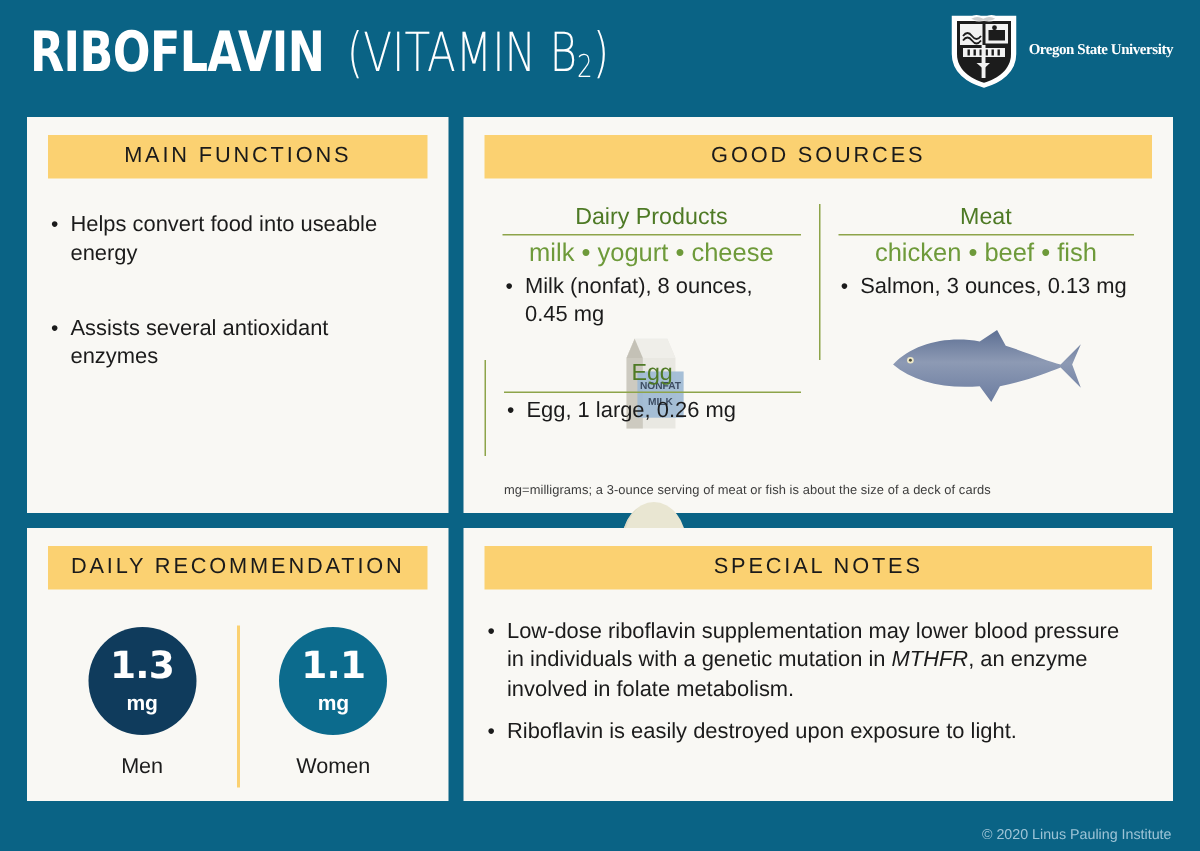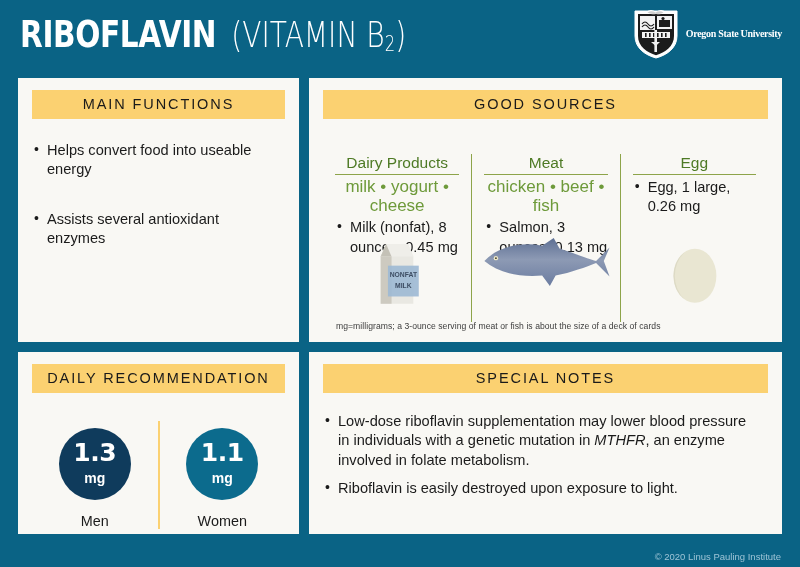--- a/index.html
+++ b/index.html
@@ -123,22 +123,22 @@
     font-size: 14px;
   }
 
   
   .mf-list { margin-top: 22px; }
   .mf-list li { margin-bottom: 30px; padding-right: 6px; }
 
   
   .sources {
     display: grid;
-    grid-template-columns: 1fr 1fr 1fr;
-    margin-top: 35px;
+    grid-template-columns: 1fr 1fr;
+    margin-top: 17px;
     height: 168px;
   }
   .src-col { padding: 0 12px; position: relative; }
   .src-col + .src-col { border-left: 1.5px solid #8da449; }
   .src-head {
     text-align: center;
     color: #4e7a25;
     font-size: 15.5px;
     padding-bottom: 3px;
     border-bottom: 1.5px solid #8da449;
@@ -168,21 +168,21 @@
     bottom: 11px;
     font-size: 8.6px;
     color: #3d3d3d;
     letter-spacing: 0.05px;
   }
 
   
   .dr-body {
     margin-top: 16px;
     display: flex;
-    align-items: flex-end;
+    align-items: center;
     justify-content: center;
     height: 120px;
   }
   .dr-col {
     flex: 1;
     display: flex;
     flex-direction: column;
     align-items: center;
   }
   .dr-divider {

